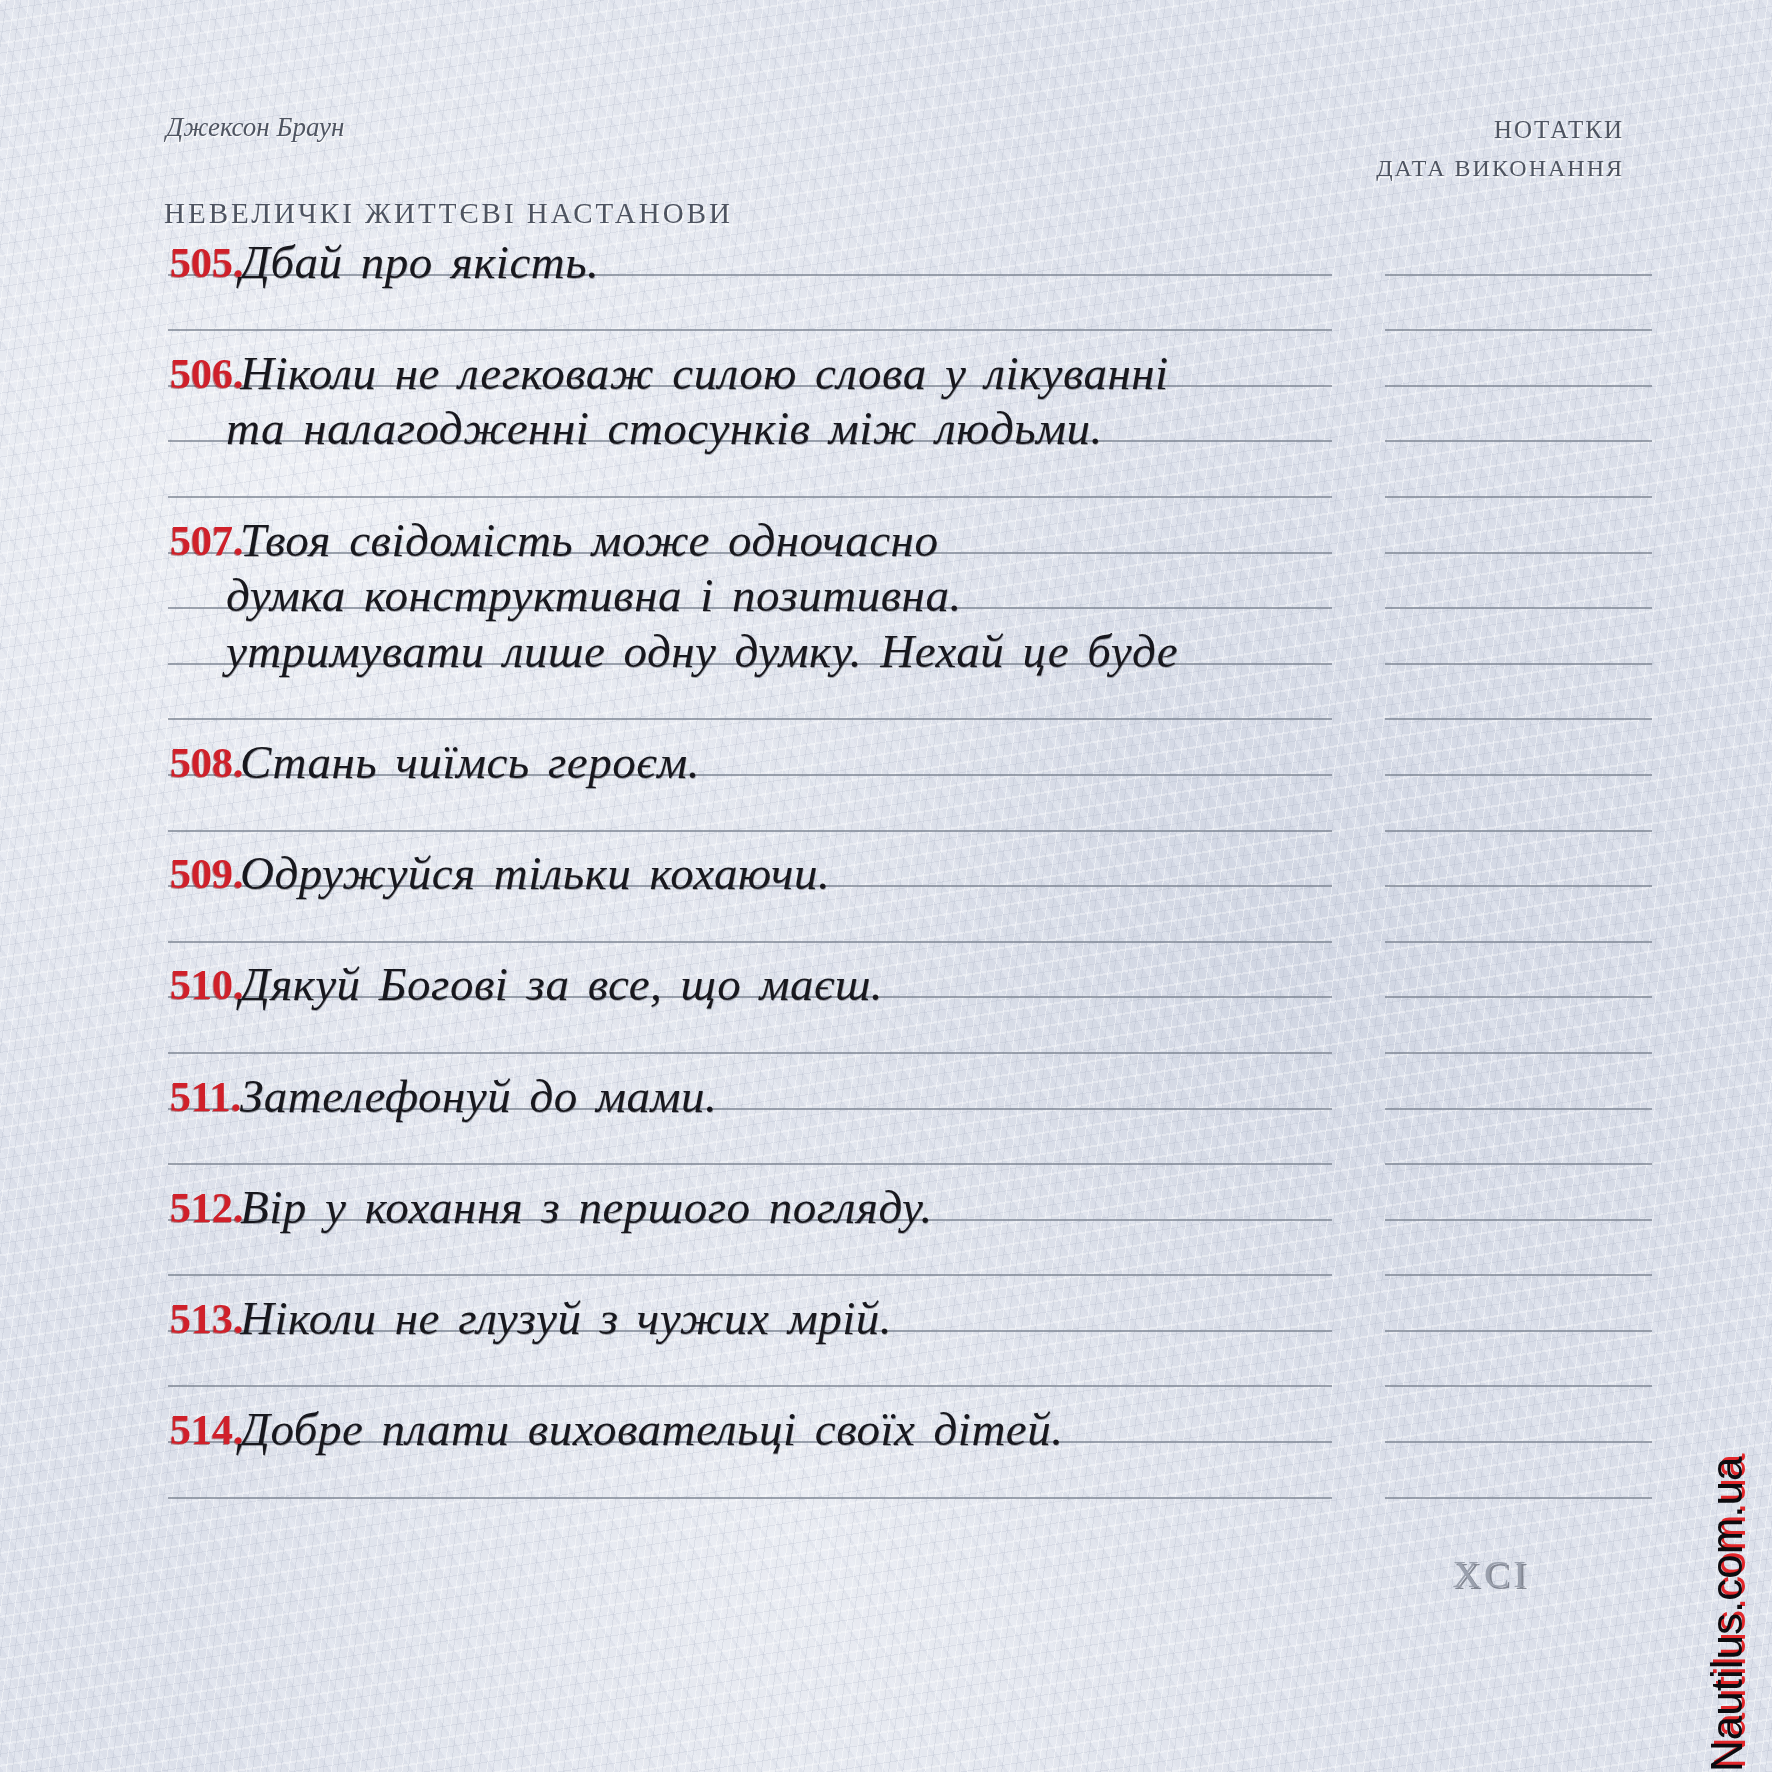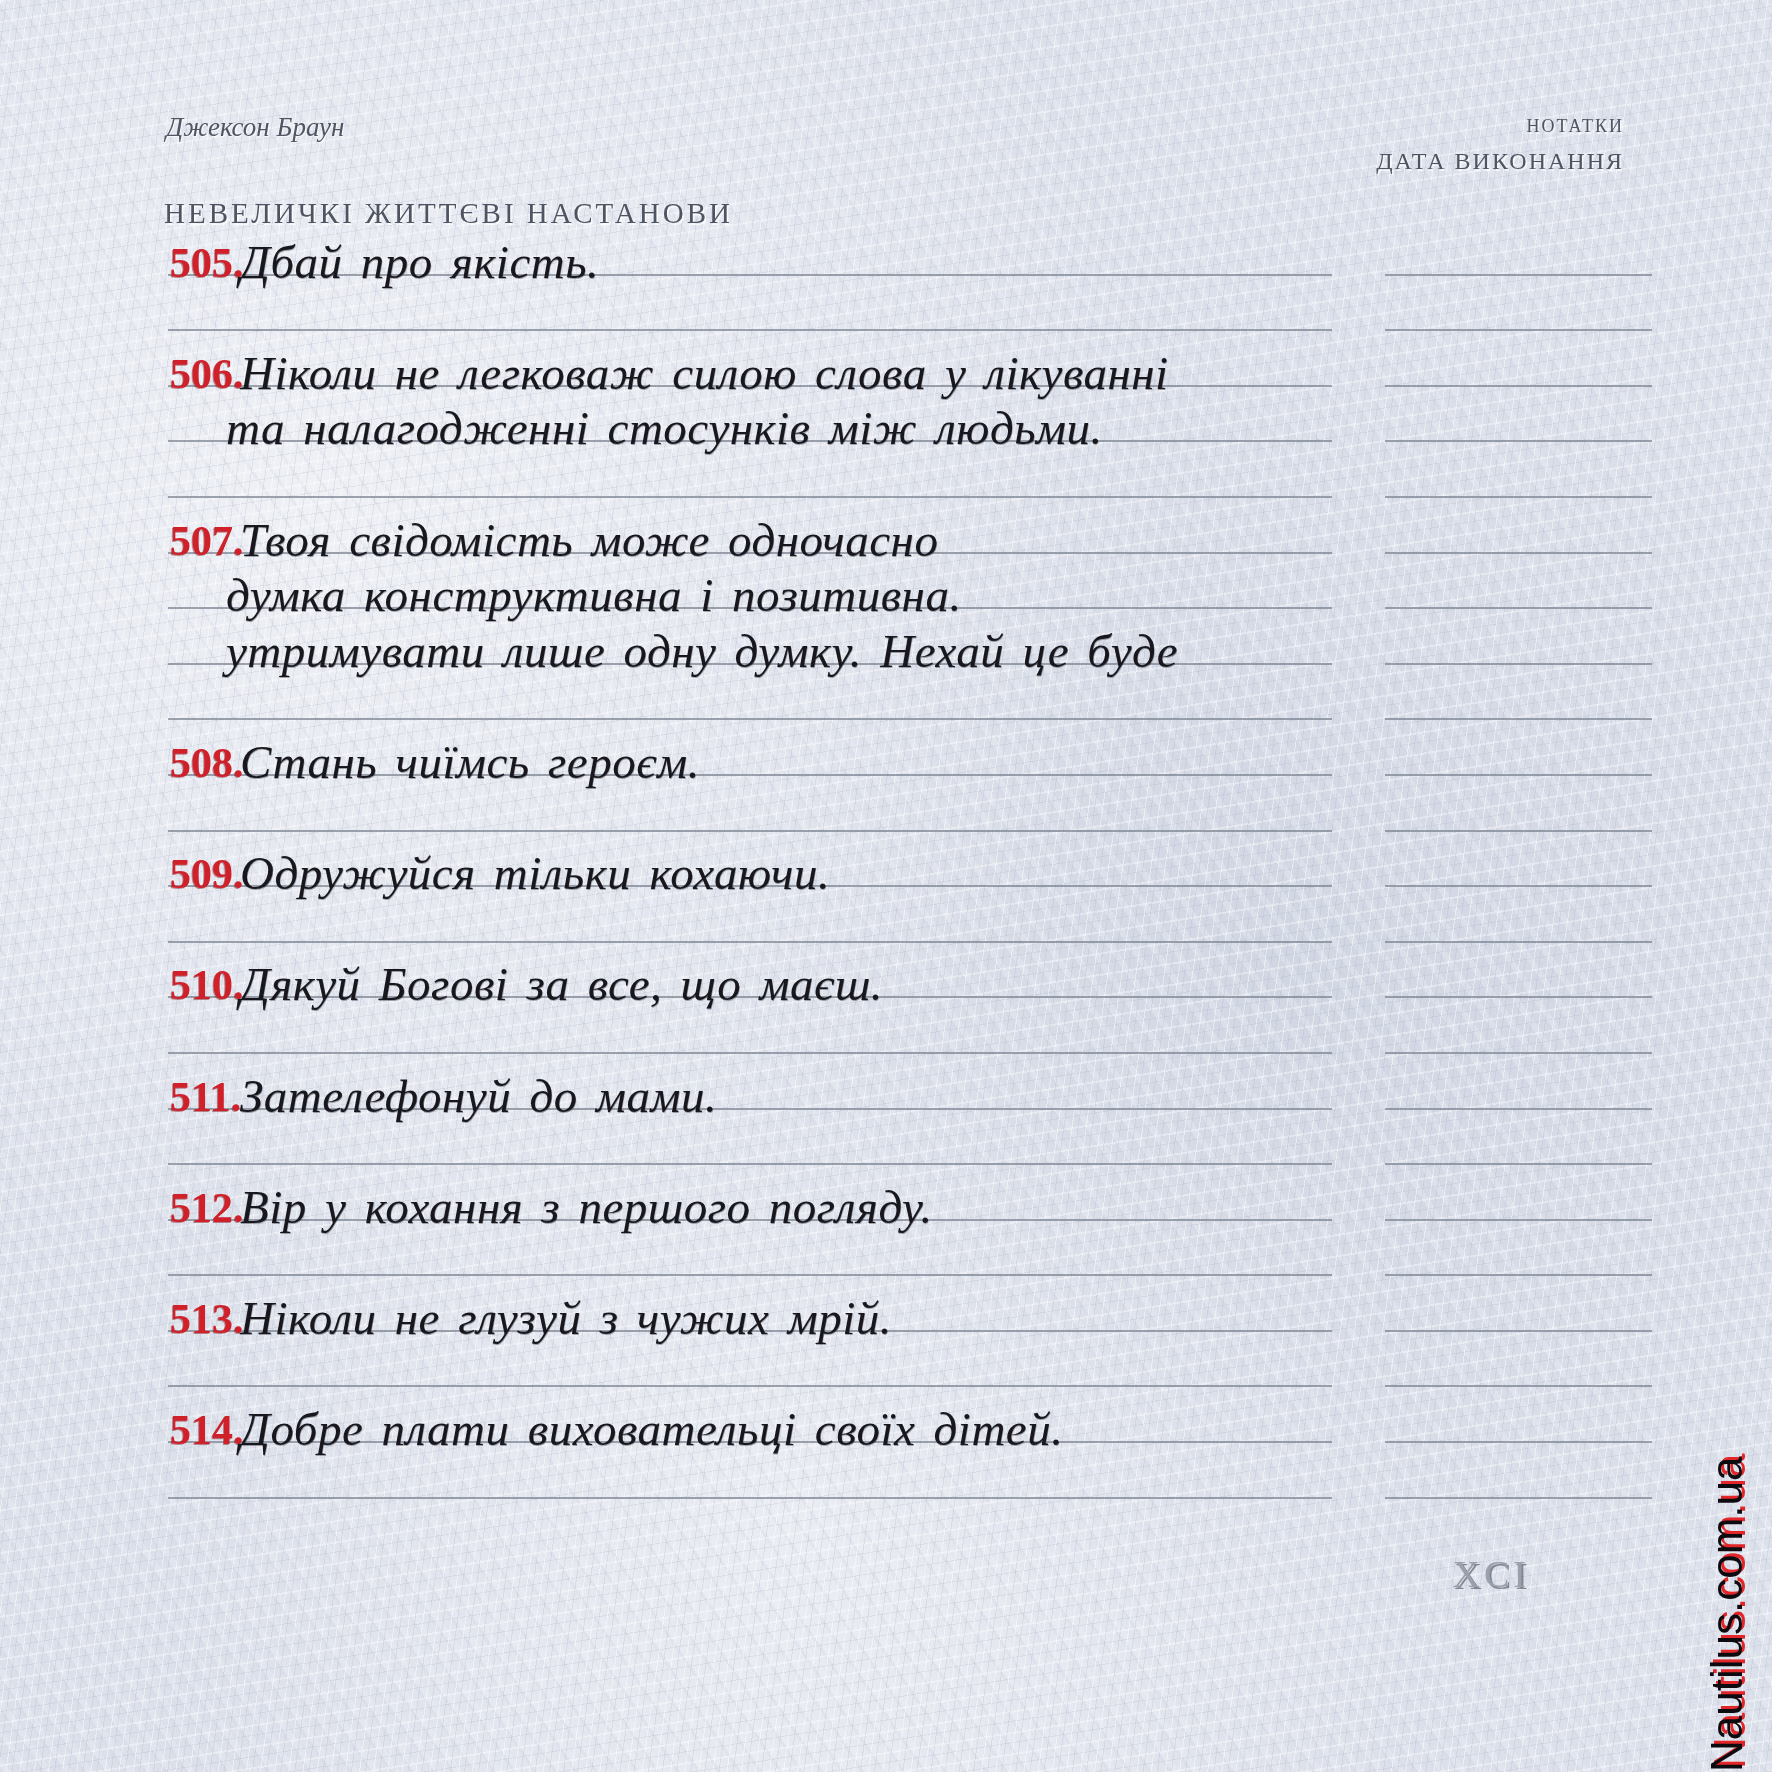--- a/index.html
+++ b/index.html
@@ -24,21 +24,21 @@
     text-shadow:1px 1px 1px rgba(255,255,255,0.8);
   }
   .book-title{
     position:absolute;left:164px;top:150px;
     font-size:29px;letter-spacing:3px;color:#4e5461;
     text-shadow:1.5px 1.5px 1px rgba(255,255,255,0.85);
     margin-top:47px;
   }
   .hdr-right{position:absolute;right:148px;top:116px;text-align:right;}
   .notes-header{
-    font-size:18px;letter-spacing:2px;color:#4e5461;
+    font-size:25px;letter-spacing:2px;color:#4e5461;
     text-shadow:1.5px 1.5px 1px rgba(255,255,255,0.85);
   }
   .date-header{
     margin-top:11px;font-size:24px;letter-spacing:2px;color:#4e5461;
     text-shadow:1.5px 1.5px 1px rgba(255,255,255,0.85);
     font-family:Liberation Serif, serif;
   }
 
   
   .rules{position:absolute;left:0;top:220px;width:1632px;}

